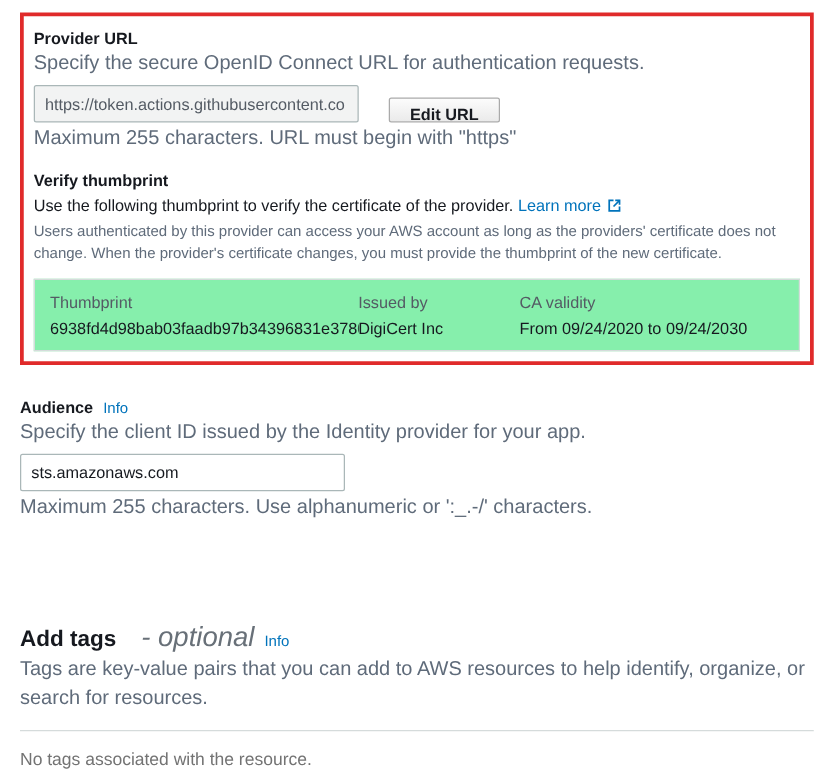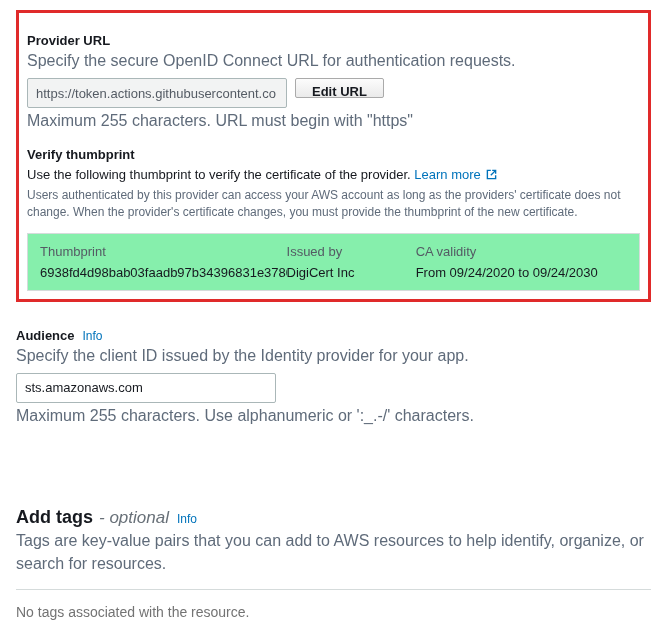--- a/index.html
+++ b/index.html
@@ -6,38 +6,38 @@
     body {
       font-family: "Amazon Ember", "Helvetica Neue", Arial, sans-serif;
       font-size: 13px;
       color: #16191f;
       background: #fff;
       padding: 10px 16px;
       width: 667px;
     }
     .red-box {
       border: 3px solid #e02a2a;
-      padding: 16px 8px 8px 8px;
+      padding: 6px 8px 8px 8px;
       margin-bottom: 22px;
     }
     .section-label {
       font-weight: 700;
       font-size: 13px;
       margin-top: 4px;
     }
     .helper {
       color: #5f6b7a;
       font-size: 16px;
       margin: 2px 0 6px 0;
       line-height: 1.4;
     }
     .row-url {
       display: flex;
-      align-items: flex-start;
-      gap: 8px;
+      align-items: flex-end;
+      gap: 24px;
       margin-bottom: 2px;
     }
     .input {
       border: 1px solid #aab7b8;
       border-radius: 2px;
       padding: 5px 8px;
       font-size: 13px;
       background: #fff;
       color: #16191f;
       width: 260px;
@@ -127,23 +127,23 @@
       display: flex;
       align-items: baseline;
     }
     .tags-title {
       font-weight: 700;
       font-size: 18px;
     }
     .optional {
       color: #687078;
       font-style: italic;
-      font-size: 17px;
+      font-size: 22px;
       font-weight: 400;
-      margin-left: 6px;
+      margin-left: 20px;
     }
     .divider {
       border: none;
       border-top: 1px solid #d5dbdb;
       margin: 14px 0 14px 0;
     }
     .no-tags {
       font-size: 14px;
       color: #737373;
       margin-bottom: 14px;

